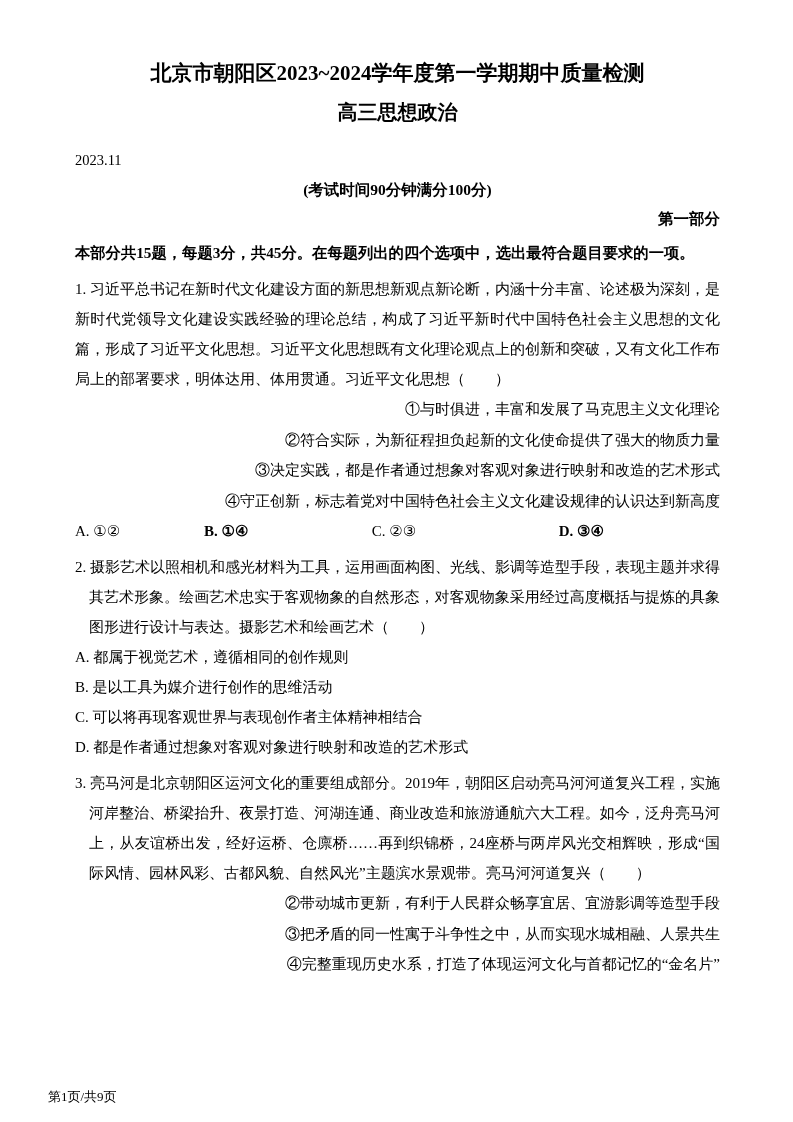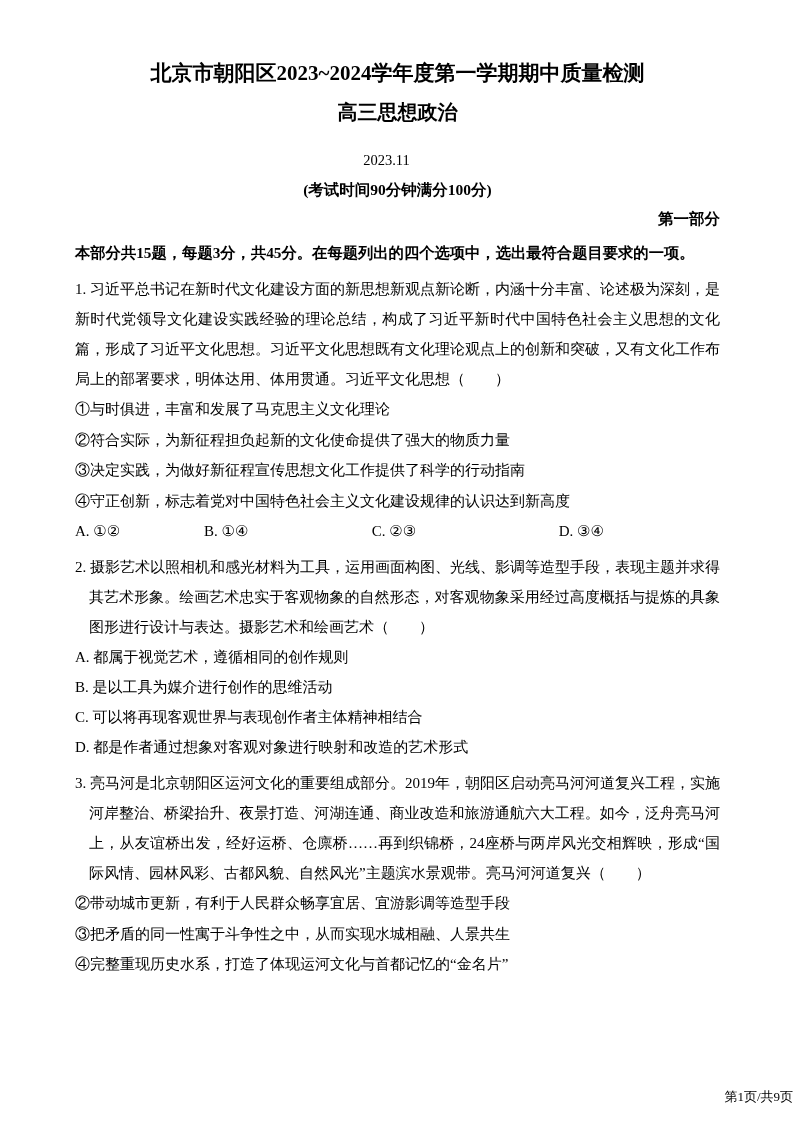--- a/index.html
+++ b/index.html
@@ -29,21 +29,21 @@
   .subject {
     margin: 10px 0 0 0;
     font-size: 20px;
     font-weight: 700;
     text-align: center;
     line-height: 1.4;
   }
   .date {
     margin-top: 24px;
     padding-right: 22px;
-    text-align: center;
+    text-align: left;
     font-size: 14.5px;
     line-height: 1.4;
   }
   .exam-info {
     margin-top: 8px;
     text-align: center;
     font-weight: 700;
     font-size: 15.5px;
     line-height: 1.4;
   }
@@ -69,44 +69,45 @@
     text-align: justify;
     text-justify: inter-ideograph;
   }
   .hang {
     padding-left: 14px;
     text-indent: -14px;
   }
   .statement {
     margin: 0;
     line-height: 30.5px;
+    text-align: right;
   }
   .choice-line {
     margin: 0;
     line-height: 30px;
   }
   .choices-row {
     display: flex;
     line-height: 30px;
   }
   .choices-row .c1 { width: 20%; }
-  .choices-row .c2 { width: 26%; }
+  .choices-row .c2 { width: 26%; font-weight: bold; }
   .choices-row .c3 { width: 29%; }
-  .choices-row .c4 { flex: 1; }
+  .choices-row .c4 { flex: 1; font-weight: bold; }
   .marked {
     text-decoration-color: #2f6fd6;
     text-decoration-thickness: 2px;
     text-decoration-style: wavy;
   }
   .footer {
     position: absolute;
     left: 0;
     right: 0;
     bottom: 16px;
-    text-align: right;
+    text-align: left;
     font-size: 13px;
     color: #000000;
     padding-left: 48px;
   }
 </style>
 </head>
 <body>
 
 <div class="page">
 
@@ -117,21 +118,21 @@
     <div class="exam-info">(考试时间90分钟满分100分)</div>
   </header>
 
   <div class="section-title">第一部分</div>
   <p class="intro">本部分共15题，每题3分，共45分。在每题列出的四个选项中，选出最符合题目要求的一项。</p>
 
   <section class="question">
     <p class="stem">1. 习近平总书记在新时代文化建设方面的新思想新观点新论断，内涵十分丰富、论述极为深刻，是新时代党领导文化建设实践经验的理论总结，构成了习近平新时代中国特色社会主义思想的文化篇，形成了习近平文化思想。习近平文化思想既有文化理论观点上的创新和突破，又有文化工作布局上的部署要求，明体达用、体用贯通。习近平文化思想（　　）</p>
     <p class="statement">①与时俱进，丰富和发展了马克思主义文化理论</p>
     <p class="statement">②符合实际，为新征程担负起新的文化使命提供了强大的物质力量</p>
-    <p class="statement">③决定实践，为做好新征程宣传思想文化工作提供了科学的行动指南</p>
+    <p class="statement">③决定实践，都是作者通过想象对客观对象进行映射和改造的艺术形式</p>
     <p class="statement">④守正创新，标志着党对中国特色社会主义文化建设规律的认识达到新高度</p>
     <div class="choices-row">
       <span class="c1">A. ①②</span>
       <span class="c2">B. ①④</span>
       <span class="c3">C. ②③</span>
       <span class="c4">D. ③④</span>
     </div>
   </section>
 
   <section class="question">

